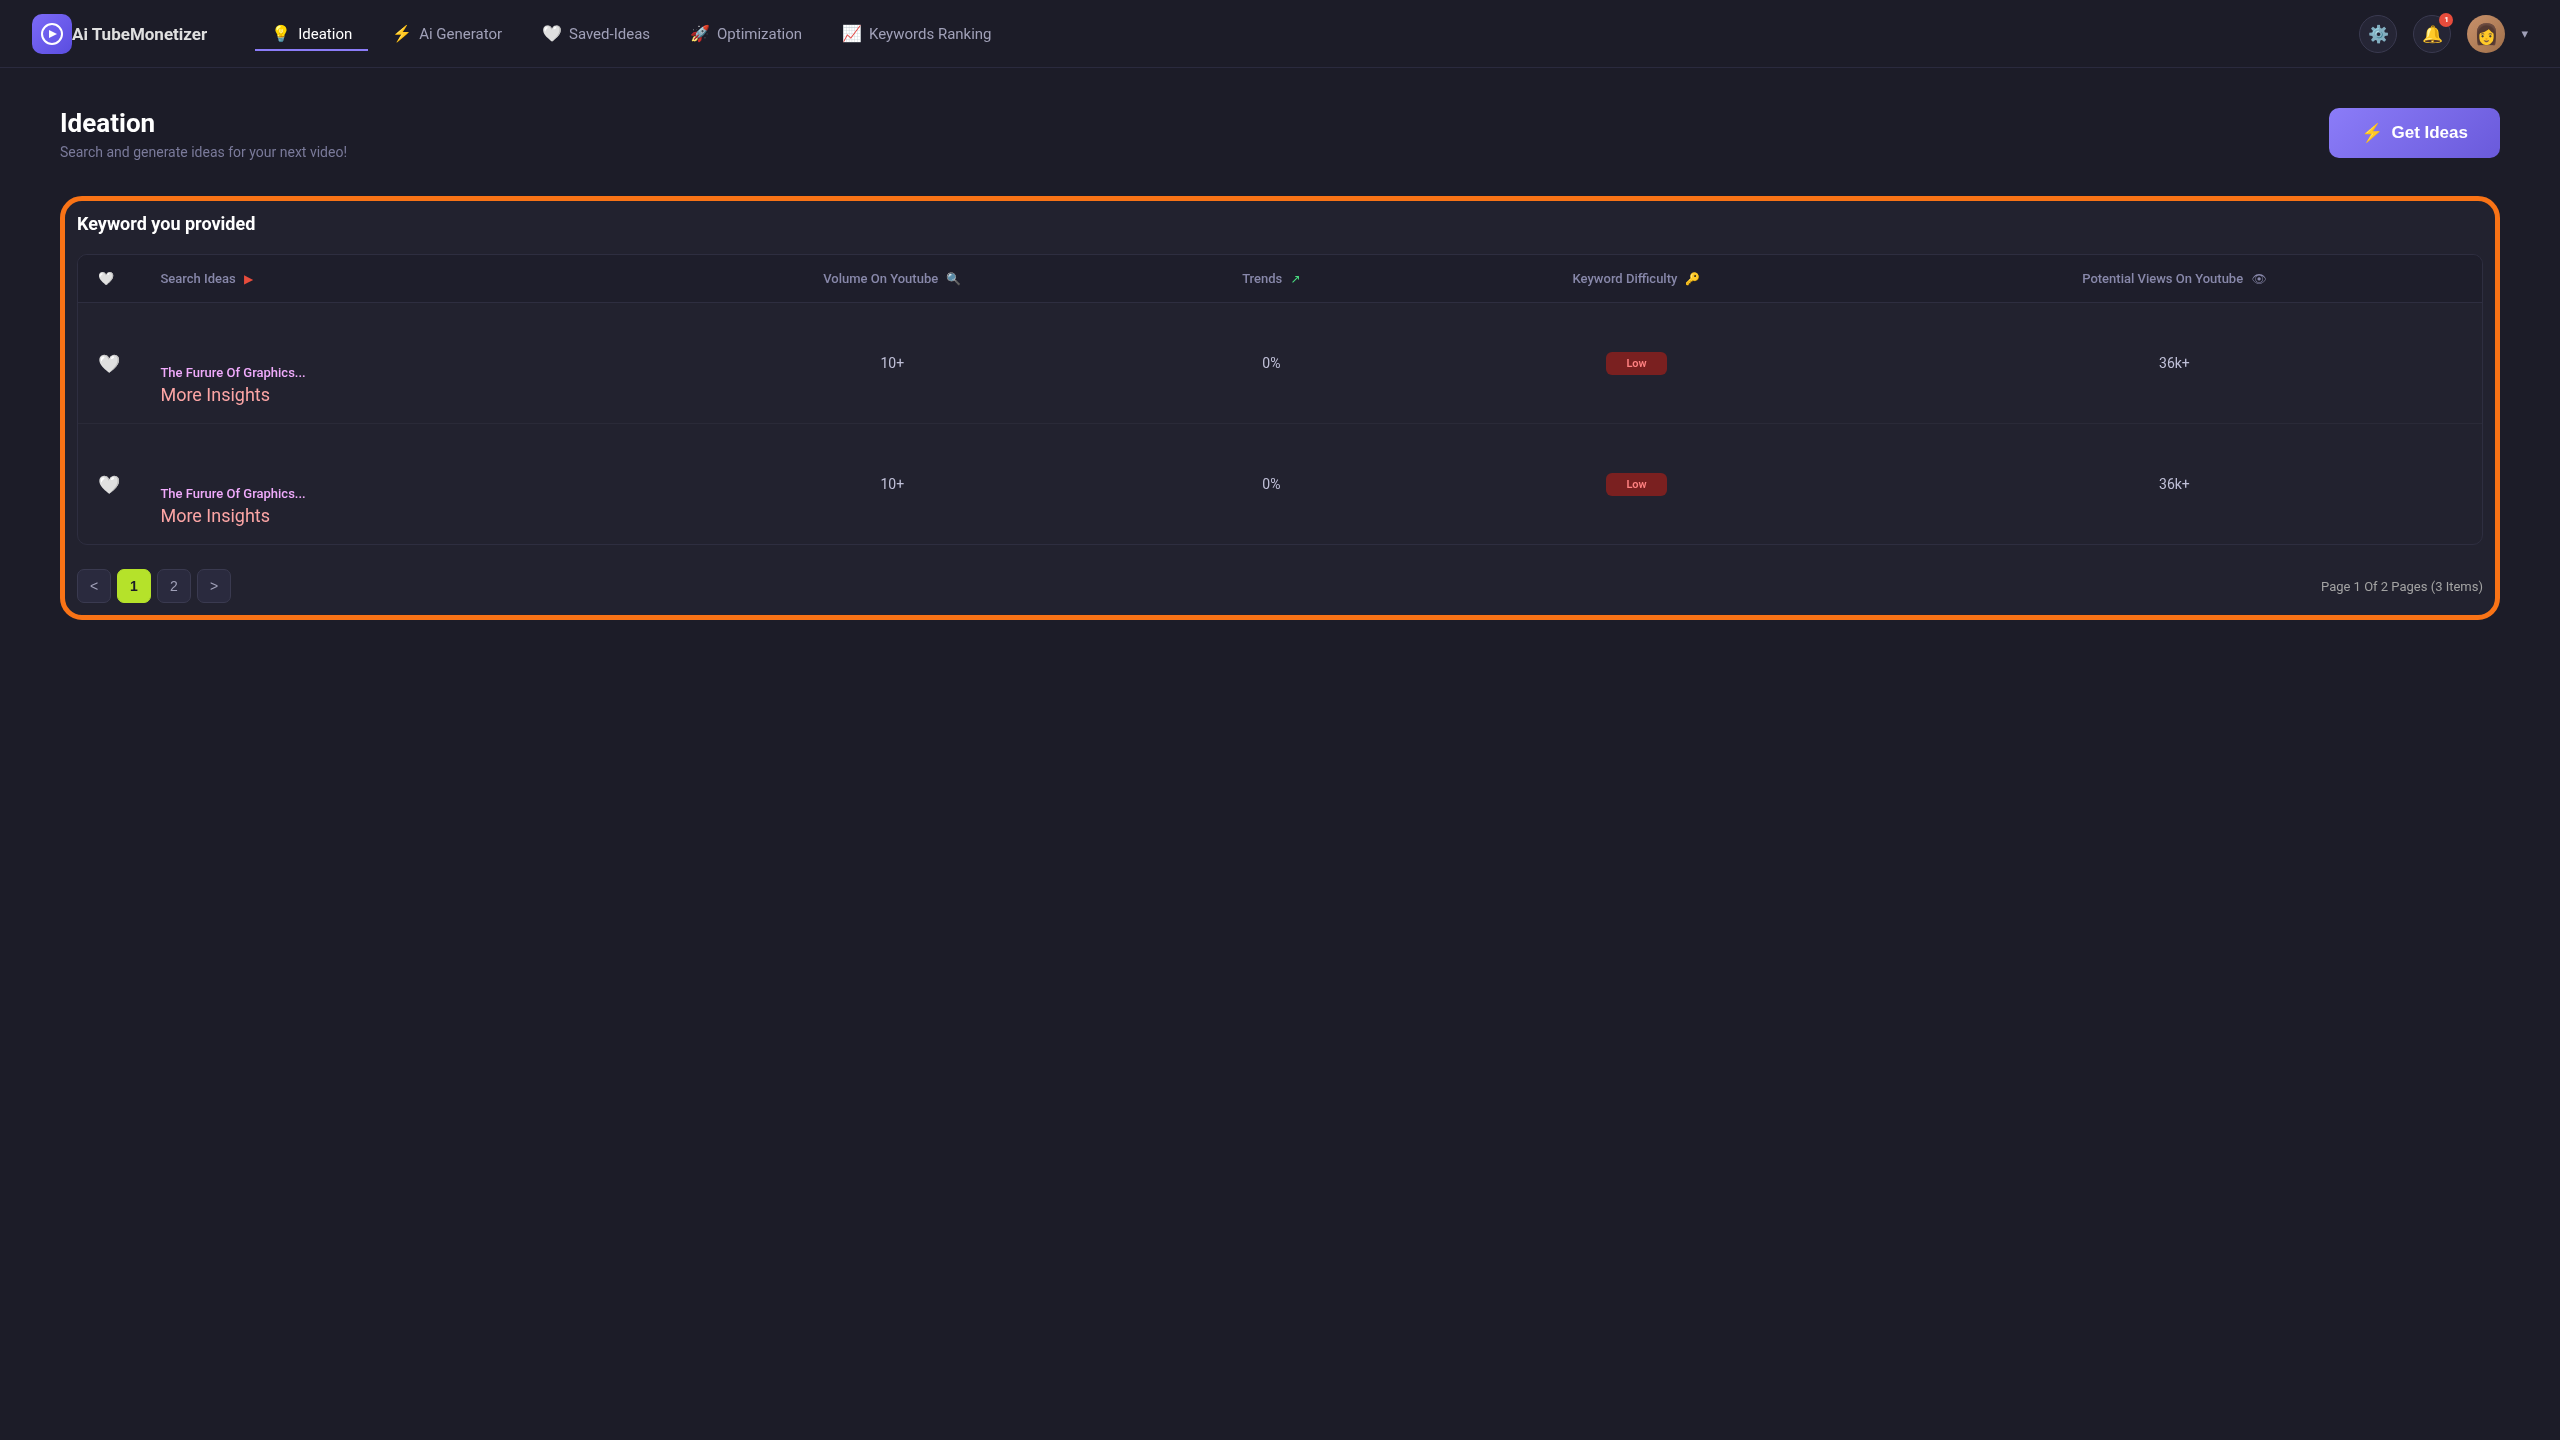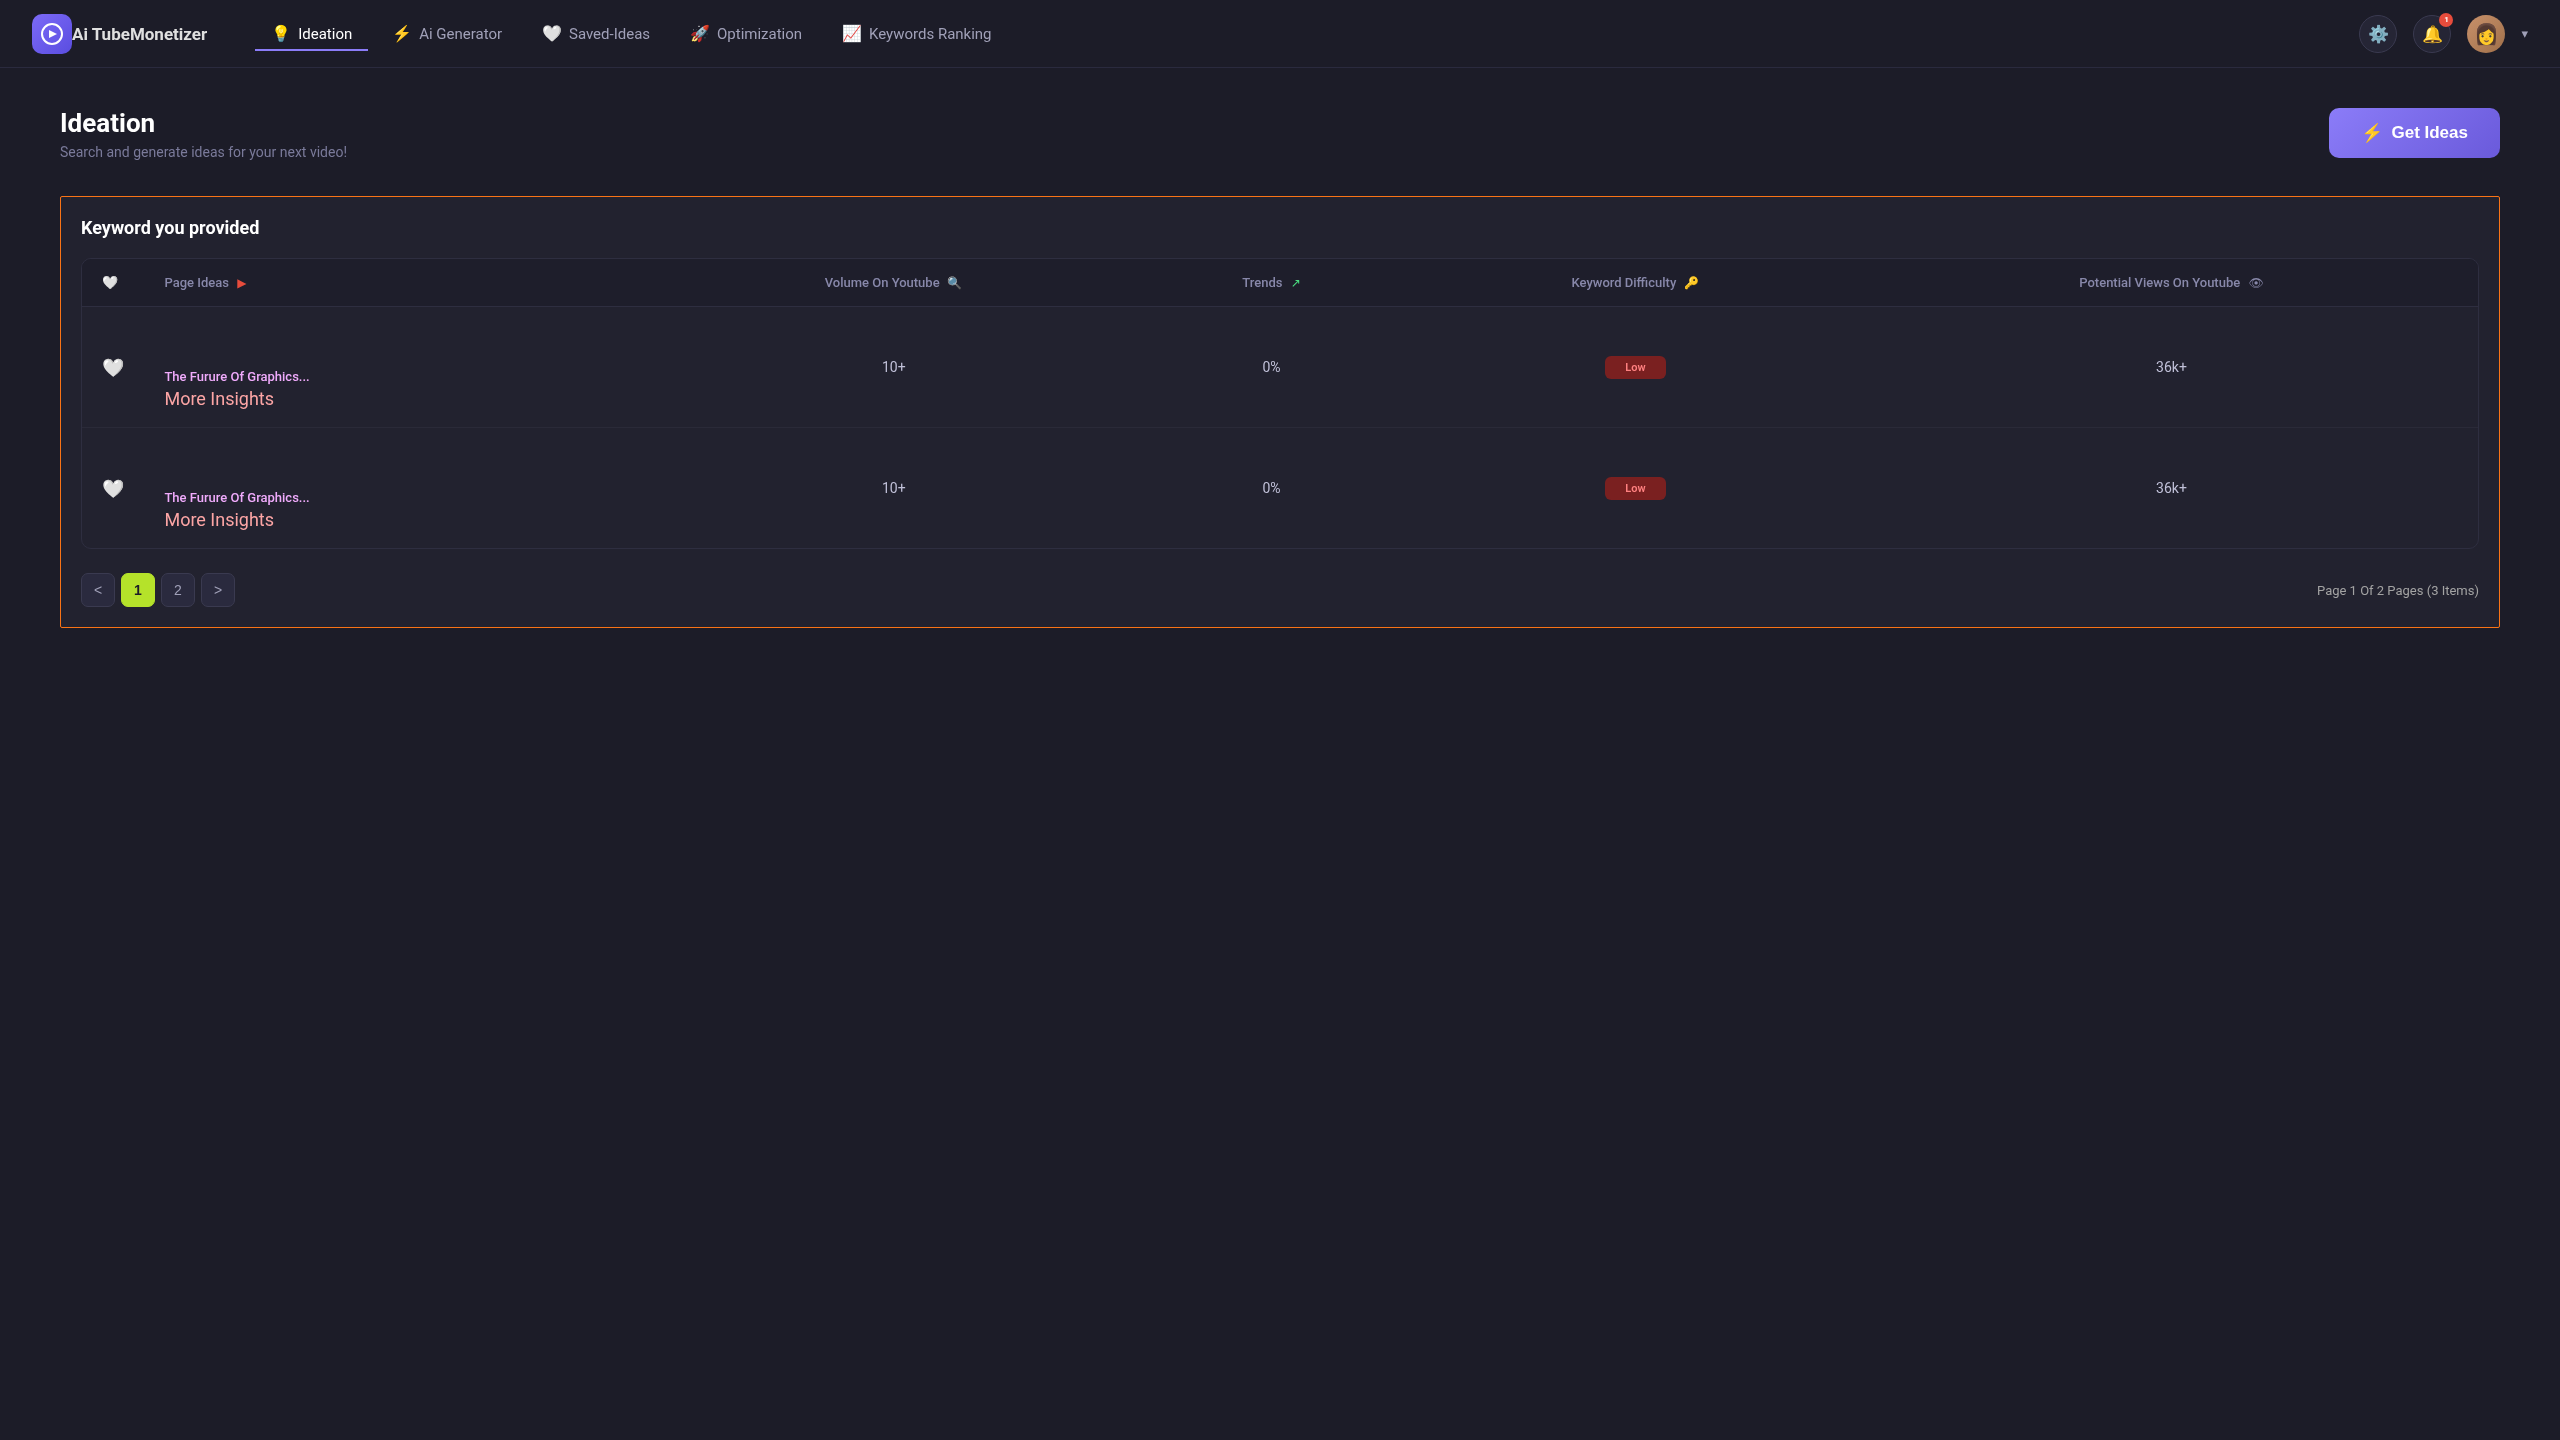--- a/index.html
+++ b/index.html
@@ -155,23 +155,23 @@
       font-size: 17px;
       font-weight: 600;
       cursor: pointer;
       transition: opacity 0.2s;
     }
     .get-ideas-btn .bolt { font-size: 18px; }
 
     
     .card {
       background: #22222f;
-      border-radius: 2px;
-      padding: 20px;
-      border: 1px solid #f97316;
+      border-radius: 22px;
+      padding: 12px;
+      border: 5px solid #f97316;
     }
     .card-title {
       font-size: 18px;
       font-weight: 700;
       color: #ffffff;
       margin-bottom: 20px;
     }
 
     
     .table-container {
@@ -352,21 +352,21 @@
     <div class="card-title">Keyword you provided</div>
 
     <div class="table-container">
       <table>
         <thead>
           <tr>
             <th>
               <span>🤍</span>
             </th>
             <th>
-              <span>Page Ideas</span>
+              <span>Search Ideas</span>
               <span class="th-icon" style="color:#e74c3c;">▶</span>
             </th>
             <th>
               <span>Volume On Youtube</span>
               <span class="th-icon">🔍</span>
             </th>
             <th>
               <span>Trends</span>
               <span class="th-icon" style="color:#4ade80;">↗</span>
             </th>

